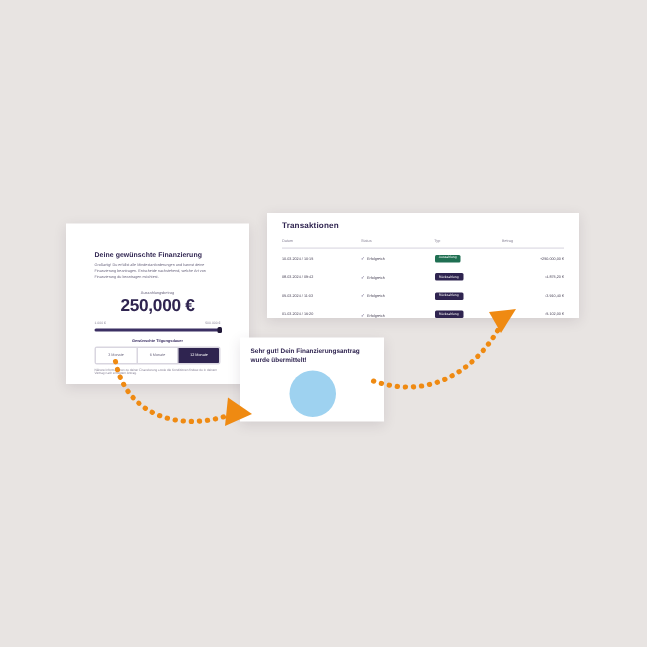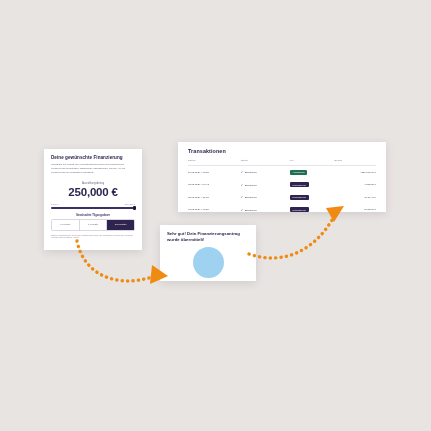--- a/index.html
+++ b/index.html
@@ -27,22 +27,22 @@
     background: #ffffff;
     box-shadow: 0 2px 8px rgba(60, 50, 70, 0.13);
     overflow: hidden;
   }
 
   
   #financing-card {
     left: 44px;
     top: 149px;
     width: 98px;
-    height: 101px;
-    padding: 0;
+    height: 83px;
+    padding: 12px;
   }
   #financing-inner {
     padding: 6px 7px 0 7px;
   }
   .fin-title {
     font-size: 4.6px;
     font-weight: bold;
     color: #2f2450;
     letter-spacing: 0.05px;
     line-height: 1.2;

